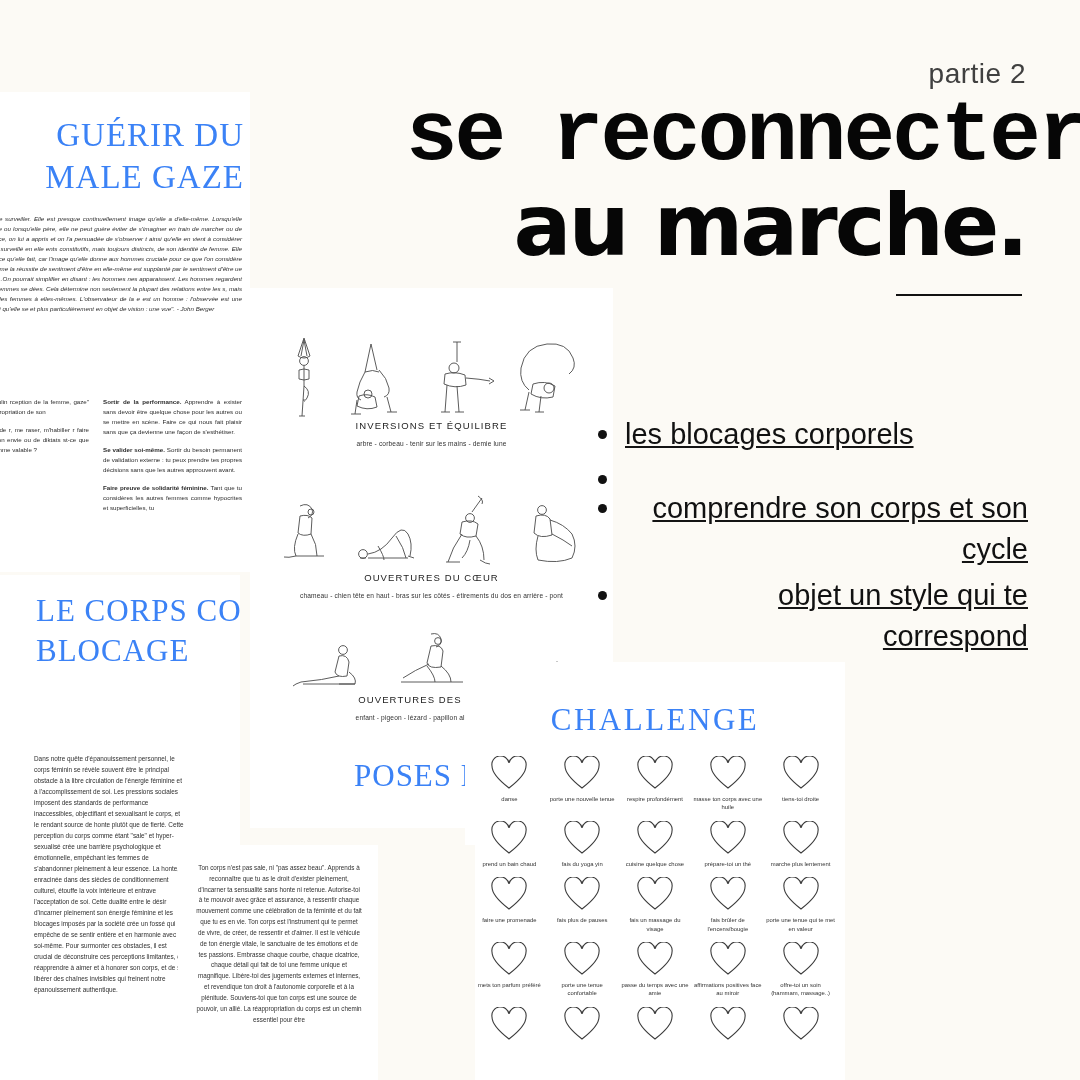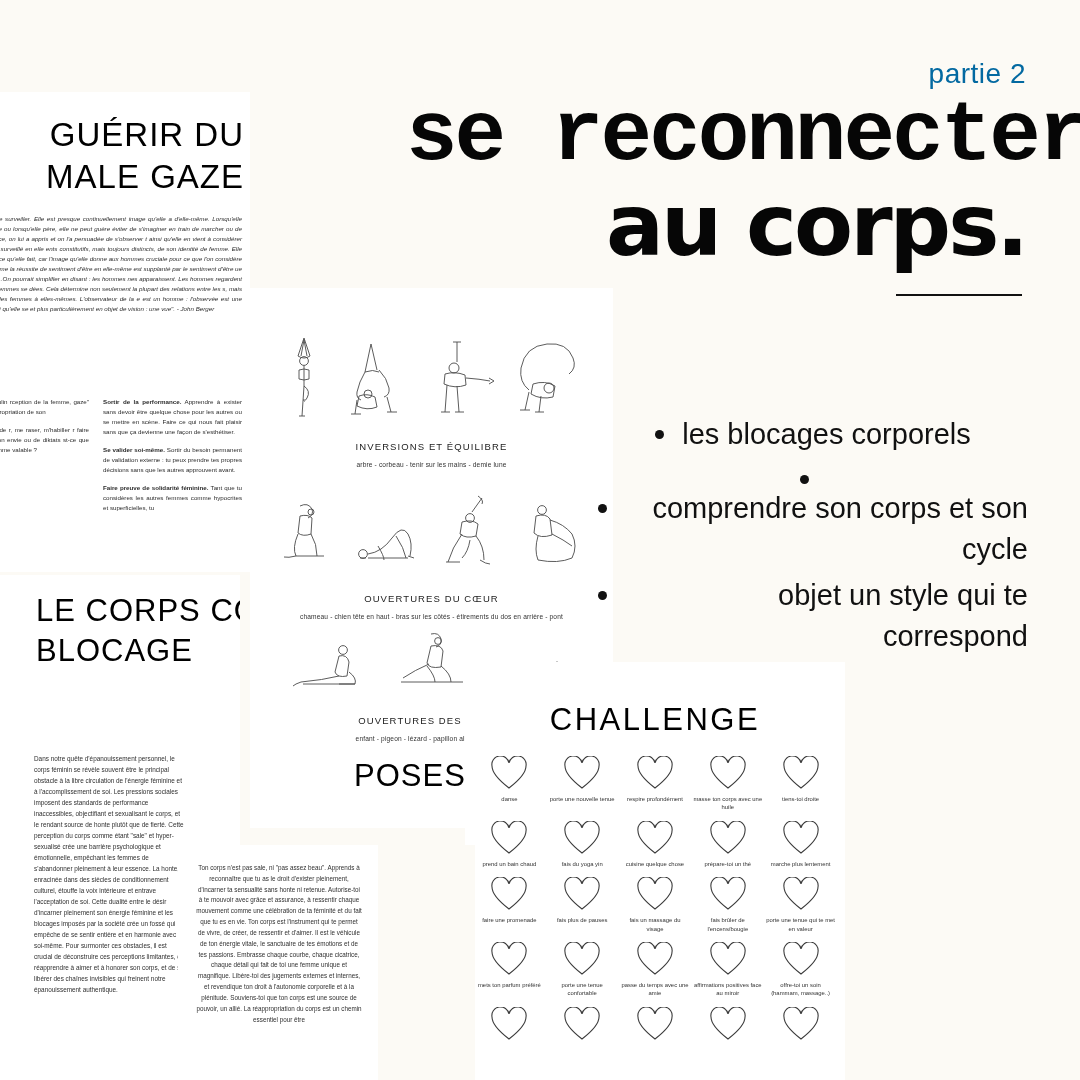--- a/index.html
+++ b/index.html
@@ -10,21 +10,21 @@
     color:#141414;
     position:relative;
   }
   .stage{position:absolute;inset:0;width:1080px;height:1080px;}
   .card{position:absolute;background:#FFFFFF;overflow:hidden;}
   .beige{position:absolute;background:#FCFAF5;}
 
   
   #hero{position:absolute;right:54px;top:60px;width:620px;text-align:right;}
   .partie{
-    font-size:28px;letter-spacing:0.5px;font-weight:400;color:#0369a1;
+    font-size:28px;letter-spacing:0.5px;font-weight:400;color:#404040;
     line-height:1;margin-bottom:6px;
   }
   .hero-title{
     font-family:"DejaVu Sans", sans-serif;
     font-weight:bold;
     font-size:86px;
     line-height:0.99;
     letter-spacing:-3px;
     color:#060606;
     white-space:nowrap;
@@ -32,38 +32,39 @@
   .hero-line1{margin-right:-6px;font-family:Liberation Mono, monospace;}
   .hero-line2{margin-top:4px;}
   .rule{
     display:inline-block;width:126px;height:2px;background:#111;
     margin-top:26px;margin-right:4px;
   }
 
   
   #bullets{position:absolute;right:52px;top:414px;width:430px;}
   .bullet-row{
-    display:flex;align-items:flex-start;justify-content:center;
+    display:flex;align-items:flex-start;justify-content:flex-start;
     margin-bottom:4px;
+    text-decoration:underline;
   }
   .bullet-dot{
     flex:0 0 auto;width:9px;height:9px;border-radius:50%;
     background:#111;margin-top:16px;margin-right:18px;
   }
   .bullet-text{
     font-size:29px;line-height:1.42;text-align:right;color:#111;
     letter-spacing:0px;
   }
 
   
   .doc-title{
-    font-family:Liberation Sans, sans-serif;
+    font-family:Liberation Serif, serif;
     font-weight:400;
     letter-spacing:1px;
-    color:#000000;
+    color:#3b82f6;
     white-space:nowrap;
   }
   .tiny{
     font-size:6.2px;line-height:1.62;color:#2b2b2b;text-align:justify;
   }
   .tiny-i{font-style:italic;}
   .body6{font-size:6.4px;line-height:1.72;color:#2f2f2f;}
 
   
   #card-gaze{left:-64px;top:92px;width:314px;height:480px;}
@@ -85,21 +86,21 @@
   }
   #blocage-body{position:absolute;left:104px;top:178px;width:152px;}
   #blocage-body .body6{text-align:left;}
 
   
   #card-yoga{left:250px;top:288px;width:363px;height:540px;}
   .pose-block{position:absolute;left:0;width:363px;text-align:center;}
   .pose-row{display:flex;justify-content:center;align-items:flex-end;gap:16px;height:92px;}
   .pose-row svg{display:block;}
   .pose-head{
-    font-size:9.5px;letter-spacing:1.1px;margin-top:21px;color:#1c1c1c;
+    font-size:9.5px;letter-spacing:1.1px;margin-top:0;color:#1c1c1c;
   }
   .pose-sub{
     font-size:6.6px;letter-spacing:0.15px;margin-top:9px;color:#333;
   }
   #yoga-bigtitle{
     position:absolute;left:104px;top:470px;
     font-size:31px;letter-spacing:1px;white-space:nowrap;
   }
 
   
@@ -469,21 +470,21 @@
     <div id="toncorps-body">
       <p class="body6" style="margin:0">Ton corps n'est pas sale, ni "pas assez beau". Apprends à reconnaître que tu as le droit d'exister pleinement, d'incarner ta sensualité sans honte ni retenue. Autorise-toi à te mouvoir avec grâce et assurance, à ressentir chaque mouvement comme une célébration de ta féminité et du fait que tu es en vie. Ton corps est l'instrument qui te permet de vivre, de créer, de ressentir et d'aimer. Il est le véhicule de ton énergie vitale, le sanctuaire de tes émotions et de tes passions. Embrasse chaque courbe, chaque cicatrice, chaque détail qui fait de toi une femme unique et magnifique. Libère-toi des jugements externes et internes, et revendique ton droit à l'autonomie corporelle et à la plénitude. Souviens-toi que ton corps est une source de pouvoir, un allié. La réappropriation du corps est un chemin essentiel pour être</p>
     </div>
   </div>
 
   <div class="beige" id="beige-block"></div>
 
   <div id="hero">
     <div class="partie">partie 2</div>
     <div class="hero-title hero-line1">se reconnecter</div>
-    <div class="hero-title hero-line2">au corps.</div>
+    <div class="hero-title hero-line2">au marche.</div>
     <div><span class="rule"></span></div>
   </div>
 
   <div id="bullets">
     <div class="bullet-row">
       <span class="bullet-dot"></span>
       <span class="bullet-text">les blocages corporels</span>
     </div>
     <div class="bullet-row">
       <span class="bullet-dot"></span>

